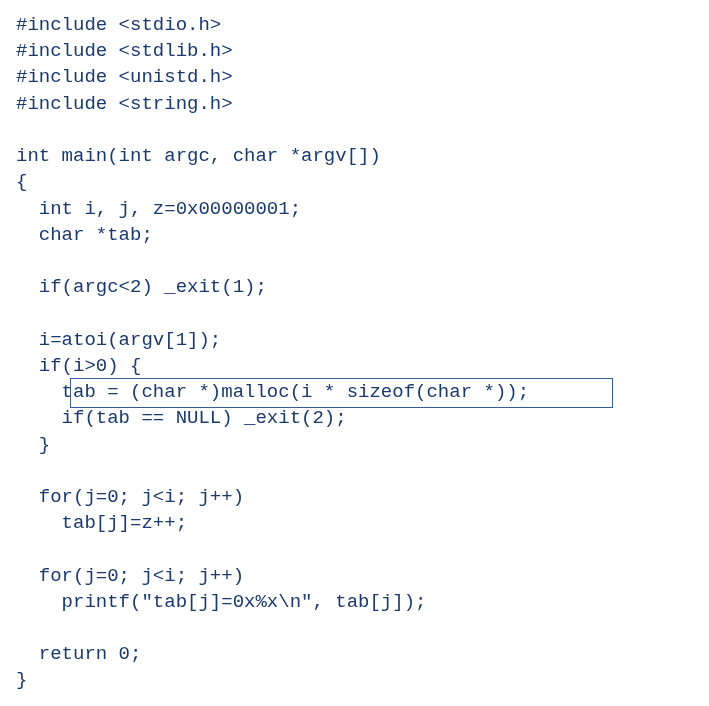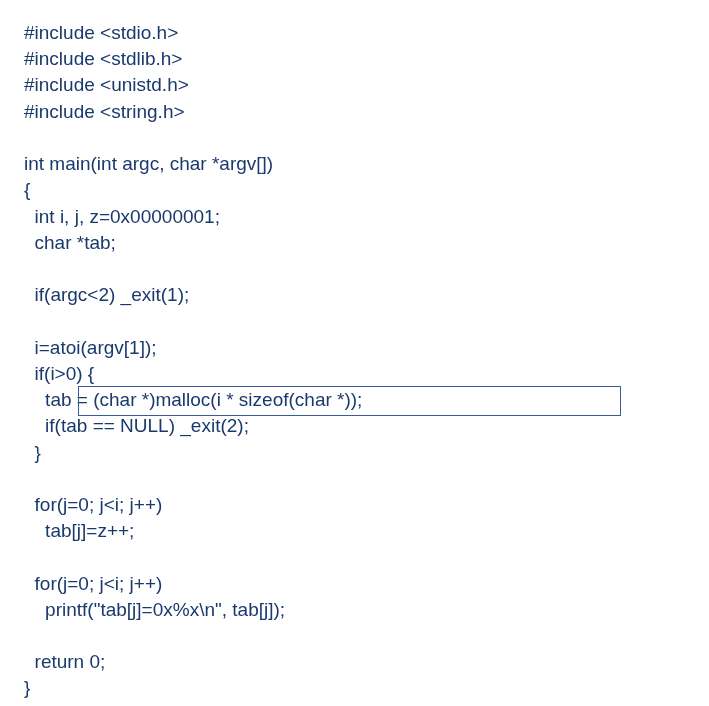--- a/index.html
+++ b/index.html
@@ -7,22 +7,22 @@
       padding: 12px 16px;
       font-family: "Courier New", Courier, monospace;
       font-size: 19px;
       line-height: 1.38;
       color: #1a3a6e;
       background: #ffffff;
       width: 709px;
       box-sizing: border-box;
     }
     pre {
-      margin: 8px;
-      font-family: Liberation Sans, sans-serif;
+      margin: 0;
+      font-family: Liberation Mono, monospace;
       white-space: pre;
       position: relative;
     }
     .code-line {
       display: block;
       position: relative;
     }
     .highlight-box {
       position: absolute;
       border: 1.5px solid #3a5a9e;

